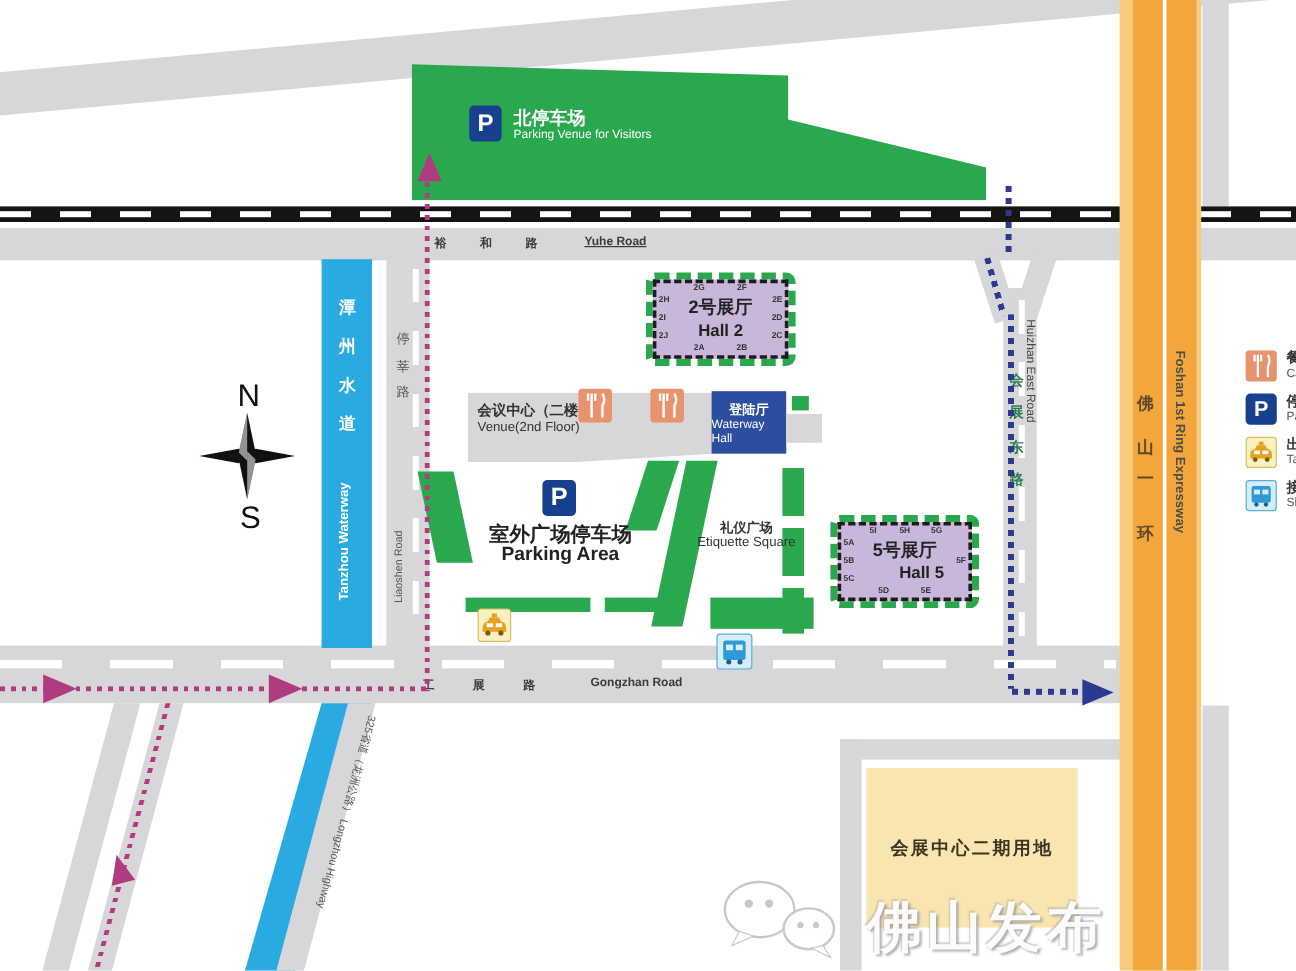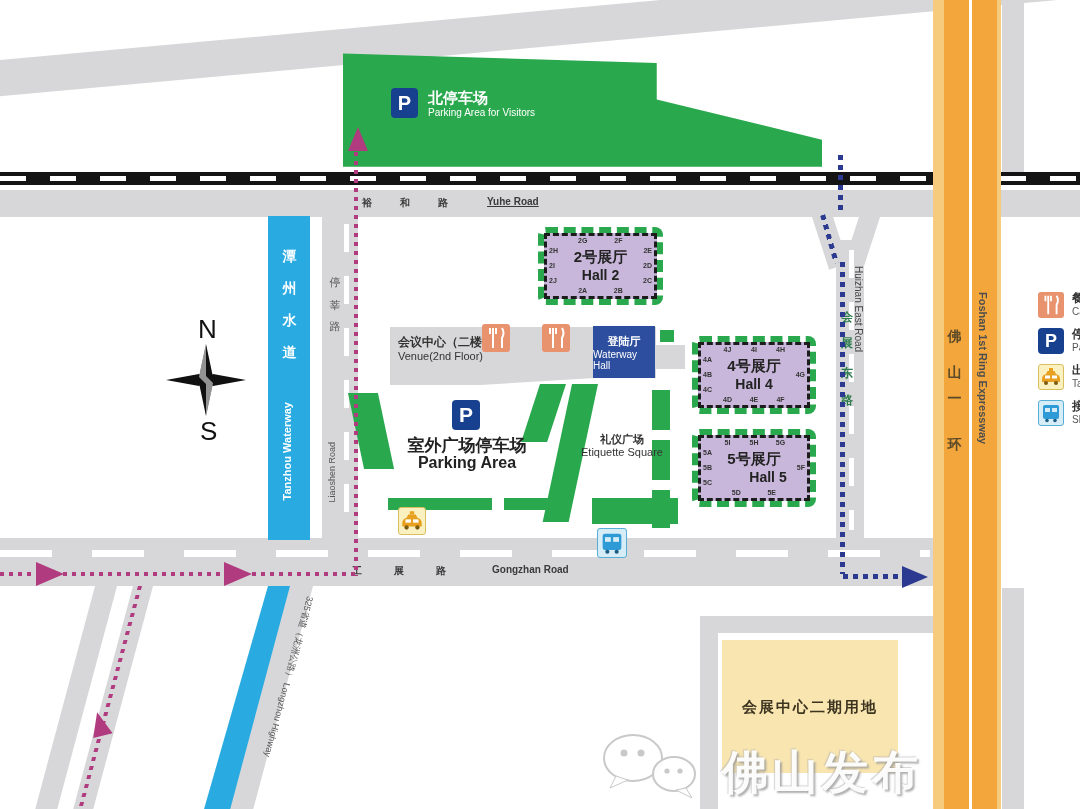--- a/index.html
+++ b/index.html
@@ -126,21 +126,21 @@
   <div style="left:933px;top:0;width:68px;height:809px;background:var(--orangeLight);z-index:10;"></div>
   <div style="left:944px;top:0;width:53px;height:809px;background:var(--orange);z-index:11;"></div>
   <div style="left:969px;top:0;width:3px;height:809px;background:#fff;z-index:12;"></div>
   <div class="vtext-up" style="left:946px;top:318px;font-size:14px;font-weight:700;color:#5c4a28;letter-spacing:36px;z-index:30;">佛山一环</div>
   <div class="vtext-cw" style="left:977px;top:292px;font-size:11px;font-weight:700;color:#4d4d4d;z-index:30;">Foshan 1st Ring Expressway</div>
 
   <div style="left:343px;top:50px;width:479px;height:118px;background:var(--green);z-index:8;
               clip-path:polygon(0% 3%,65.5% 11%,65.5% 42%,100% 76%,100% 99%,0% 99%);"></div>
   <div class="p-icon" style="left:391px;top:88px;width:27px;height:30px;font-size:20px;">P</div>
   <div style="left:428px;top:89px;font-size:15px;font-weight:700;color:#fff;z-index:30;">北停车场</div>
-  <div style="left:428px;top:107px;font-size:10px;color:#fff;z-index:30;">Parking Area for Visitors</div>
+  <div style="left:428px;top:107px;font-size:10px;color:#fff;z-index:30;">Parking Venue for Visitors</div>
 
   <div style="left:198px;top:314px;font-size:26px;color:#111;z-index:30;">N</div>
   <div style="left:166px;top:344px;z-index:30;">
     <svg width="80" height="72" viewBox="0 0 80 72" style="position:static;display:block;">
       <polygon points="40,0 47,33 40,40 33,33" fill="#111"></polygon>
       <polygon points="40,72 33,39 40,32 47,39" fill="#111"></polygon>
       <polygon points="0,36 33,30 40,36 33,42" fill="#111"></polygon>
       <polygon points="80,36 47,42 40,36 47,30" fill="#111"></polygon>
       <polygon points="40,0 40,40 33,33" fill="#fff" opacity="0.55"></polygon>
       <polygon points="40,72 40,32 47,39" fill="#fff" opacity="0.55"></polygon>
@@ -159,38 +159,20 @@
         <span class="gate gate-right" style="top: 25%;">2E</span>
         <span class="gate gate-right" style="top: 50%;">2D</span>
         <span class="gate gate-right" style="top: 75%;">2C</span>
         <span class="gate gate-bottom" style="left: 33.3333%;">2A</span>
         <span class="gate gate-bottom" style="left: 66.6667%;">2B</span>
         <span class="gate gate-left" style="top: 25%;">2H</span>
         <span class="gate gate-left" style="top: 50%;">2I</span>
         <span class="gate gate-left" style="top: 75%;">2J</span>
       </div>
   </div>
-  <div class="hall-wrap" style="left:692px;top:336px;width:124px;height:78px;">
-    <div class="hall">
-      <div class="hall-label">
-        <div class="hall-zh" style="position:static;">4号展厅</div>
-        <div class="hall-en" style="position:static;">Hall 4</div>
-      </div>
-    <span class="gate gate-top" style="left: 25%;">4J</span>
-        <span class="gate gate-top" style="left: 50%;">4I</span>
-        <span class="gate gate-top" style="left: 75%;">4H</span>
-        <span class="gate gate-right" style="top: 50%;">4G</span>
-        <span class="gate gate-bottom" style="left: 25%;">4D</span>
-        <span class="gate gate-bottom" style="left: 50%;">4E</span>
-        <span class="gate gate-bottom" style="left: 75%;">4F</span>
-        <span class="gate gate-left" style="top: 25%;">4A</span>
-        <span class="gate gate-left" style="top: 50%;">4B</span>
-        <span class="gate gate-left" style="top: 75%;">4C</span>
-      </div>
-  </div>
   <div class="hall-wrap" style="left:692px;top:429px;width:124px;height:78px;">
     <div class="hall">
       <div class="hall-label">
         <div class="hall-zh" style="position:static;">5号展厅</div>
         <div class="hall-en" style="position:static;margin-left:28px;">Hall 5</div>
       </div>
     <span class="gate gate-top" style="left: 25%;">5I</span>
         <span class="gate gate-top" style="left: 50%;">5H</span>
         <span class="gate gate-top" style="left: 75%;">5G</span>
         <span class="gate gate-right" style="top: 50%;">5F</span>

